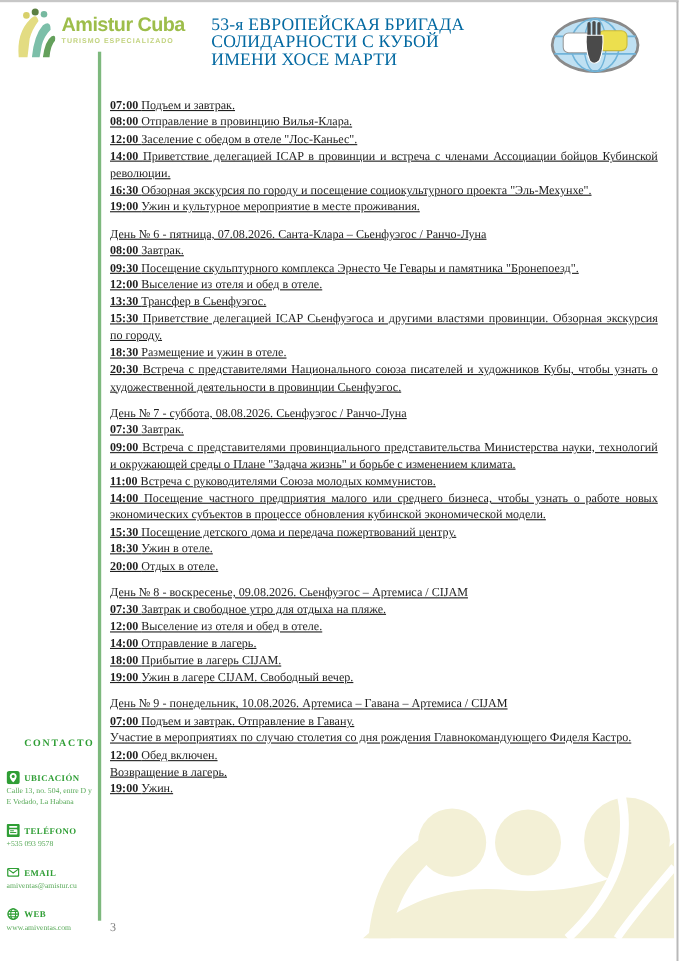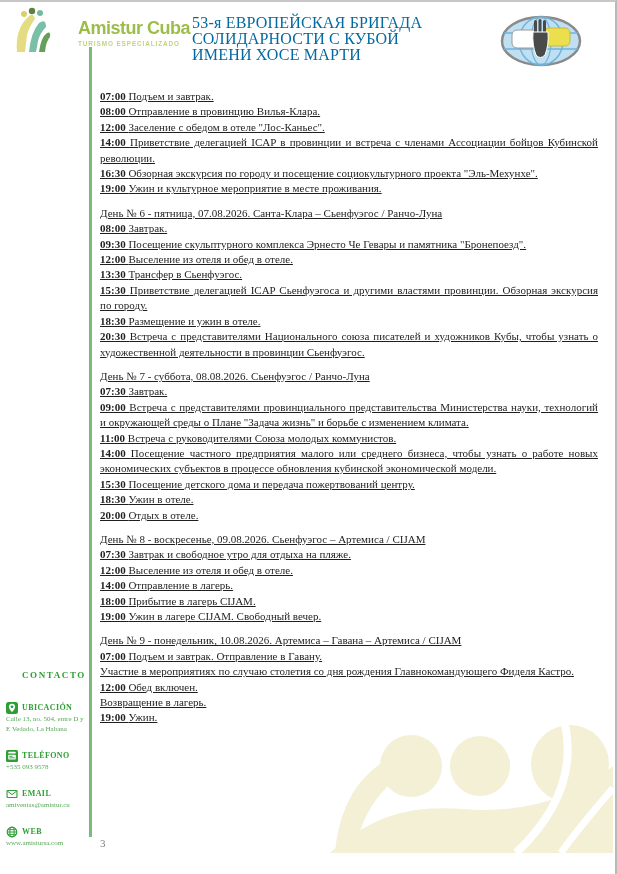--- a/index.html
+++ b/index.html
@@ -1,21 +1,21 @@
 <!DOCTYPE html>
 <html><head>
 <meta charset="utf-8">
 <style>
   html,body{margin:0;padding:0;background:#fff;}
   .page{position:relative;width:617px;height:874px;background:#fff;overflow:hidden;
         font-family:"Liberation Serif",serif;border-top:2px solid #c7c7c7;border-right:2px solid #b9b9b9;box-sizing:border-box;}
   
   .watermark{position:absolute;right:2px;bottom:18px;z-index:0;}
   
-  .brand{position:absolute;left:8px;top:4px;display:flex;align-items:center;z-index:2;gap:22px;}
+  .brand{position:absolute;left:8px;top:4px;display:flex;align-items:flex-start;z-index:2;}
   .brand-text{margin-left:4px;}
   .brand-name{font-family:"Liberation Sans",sans-serif;font-weight:bold;font-size:18px;line-height:20px;
               color:#9dbd4a;letter-spacing:-0.5px;margin-top:6px;}
   .brand-tagline{font-family:"Liberation Sans",sans-serif;font-weight:bold;font-size:6.4px;
               color:#c2d37f;letter-spacing:0.9px;margin-top:2px;}
   .doc-title{position:absolute;left:148px;top:13px;width:340px;font-size:16px;line-height:16px;
               color:#0369a1;letter-spacing:0.2px;z-index:2;margin-left:44px;}
   .brigade-logo{position:absolute;left:500px;top:13px;z-index:2;}
   
   .green-line{position:absolute;left:89px;top:45px;width:3px;height:790px;background:#7db87d;z-index:1;}
@@ -140,21 +140,21 @@
           <svg width="12" height="12" viewBox="0 0 12 12">
               <circle cx="6" cy="6" r="4.8" fill="none" stroke="#2f9e35" stroke-width="1.2"></circle>
               <ellipse cx="6" cy="6" rx="2.2" ry="4.8" fill="none" stroke="#2f9e35" stroke-width="1"></ellipse>
               <line x1="1.2" y1="6" x2="10.8" y2="6" stroke="#2f9e35" stroke-width="1"></line>
               <line x1="1.8" y1="3.6" x2="10.2" y2="3.6" stroke="#2f9e35" stroke-width="0.9"></line>
               <line x1="1.8" y1="8.4" x2="10.2" y2="8.4" stroke="#2f9e35" stroke-width="0.9"></line>
             </svg>
         </span>
         <span class="c-label">WEB</span>
       </div>
-      <div class="c-value">www.amistursa.com</div>
+      <div class="c-value">www.amiventas.com</div>
     </div>
   </aside>
 
   <main class="content">
       <section class="day">
         <p class="entry"><span class="time">07:00 </span>Подъем и завтрак.</p>
         <p class="entry"><span class="time">08:00 </span>Отправление в провинцию Вилья-Клара.</p>
         <p class="entry"><span class="time">12:00 </span>Заселение с обедом в отеле "Лос-Каньес".</p>
         <p class="entry"><span class="time">14:00 </span>Приветствие делегацией ICAP в провинции и встреча с членами Ассоциации бойцов Кубинской революции.</p>
         <p class="entry"><span class="time">16:30 </span>Обзорная экскурсия по городу и посещение социокультурного проекта "Эль-Мехунхе".</p>

